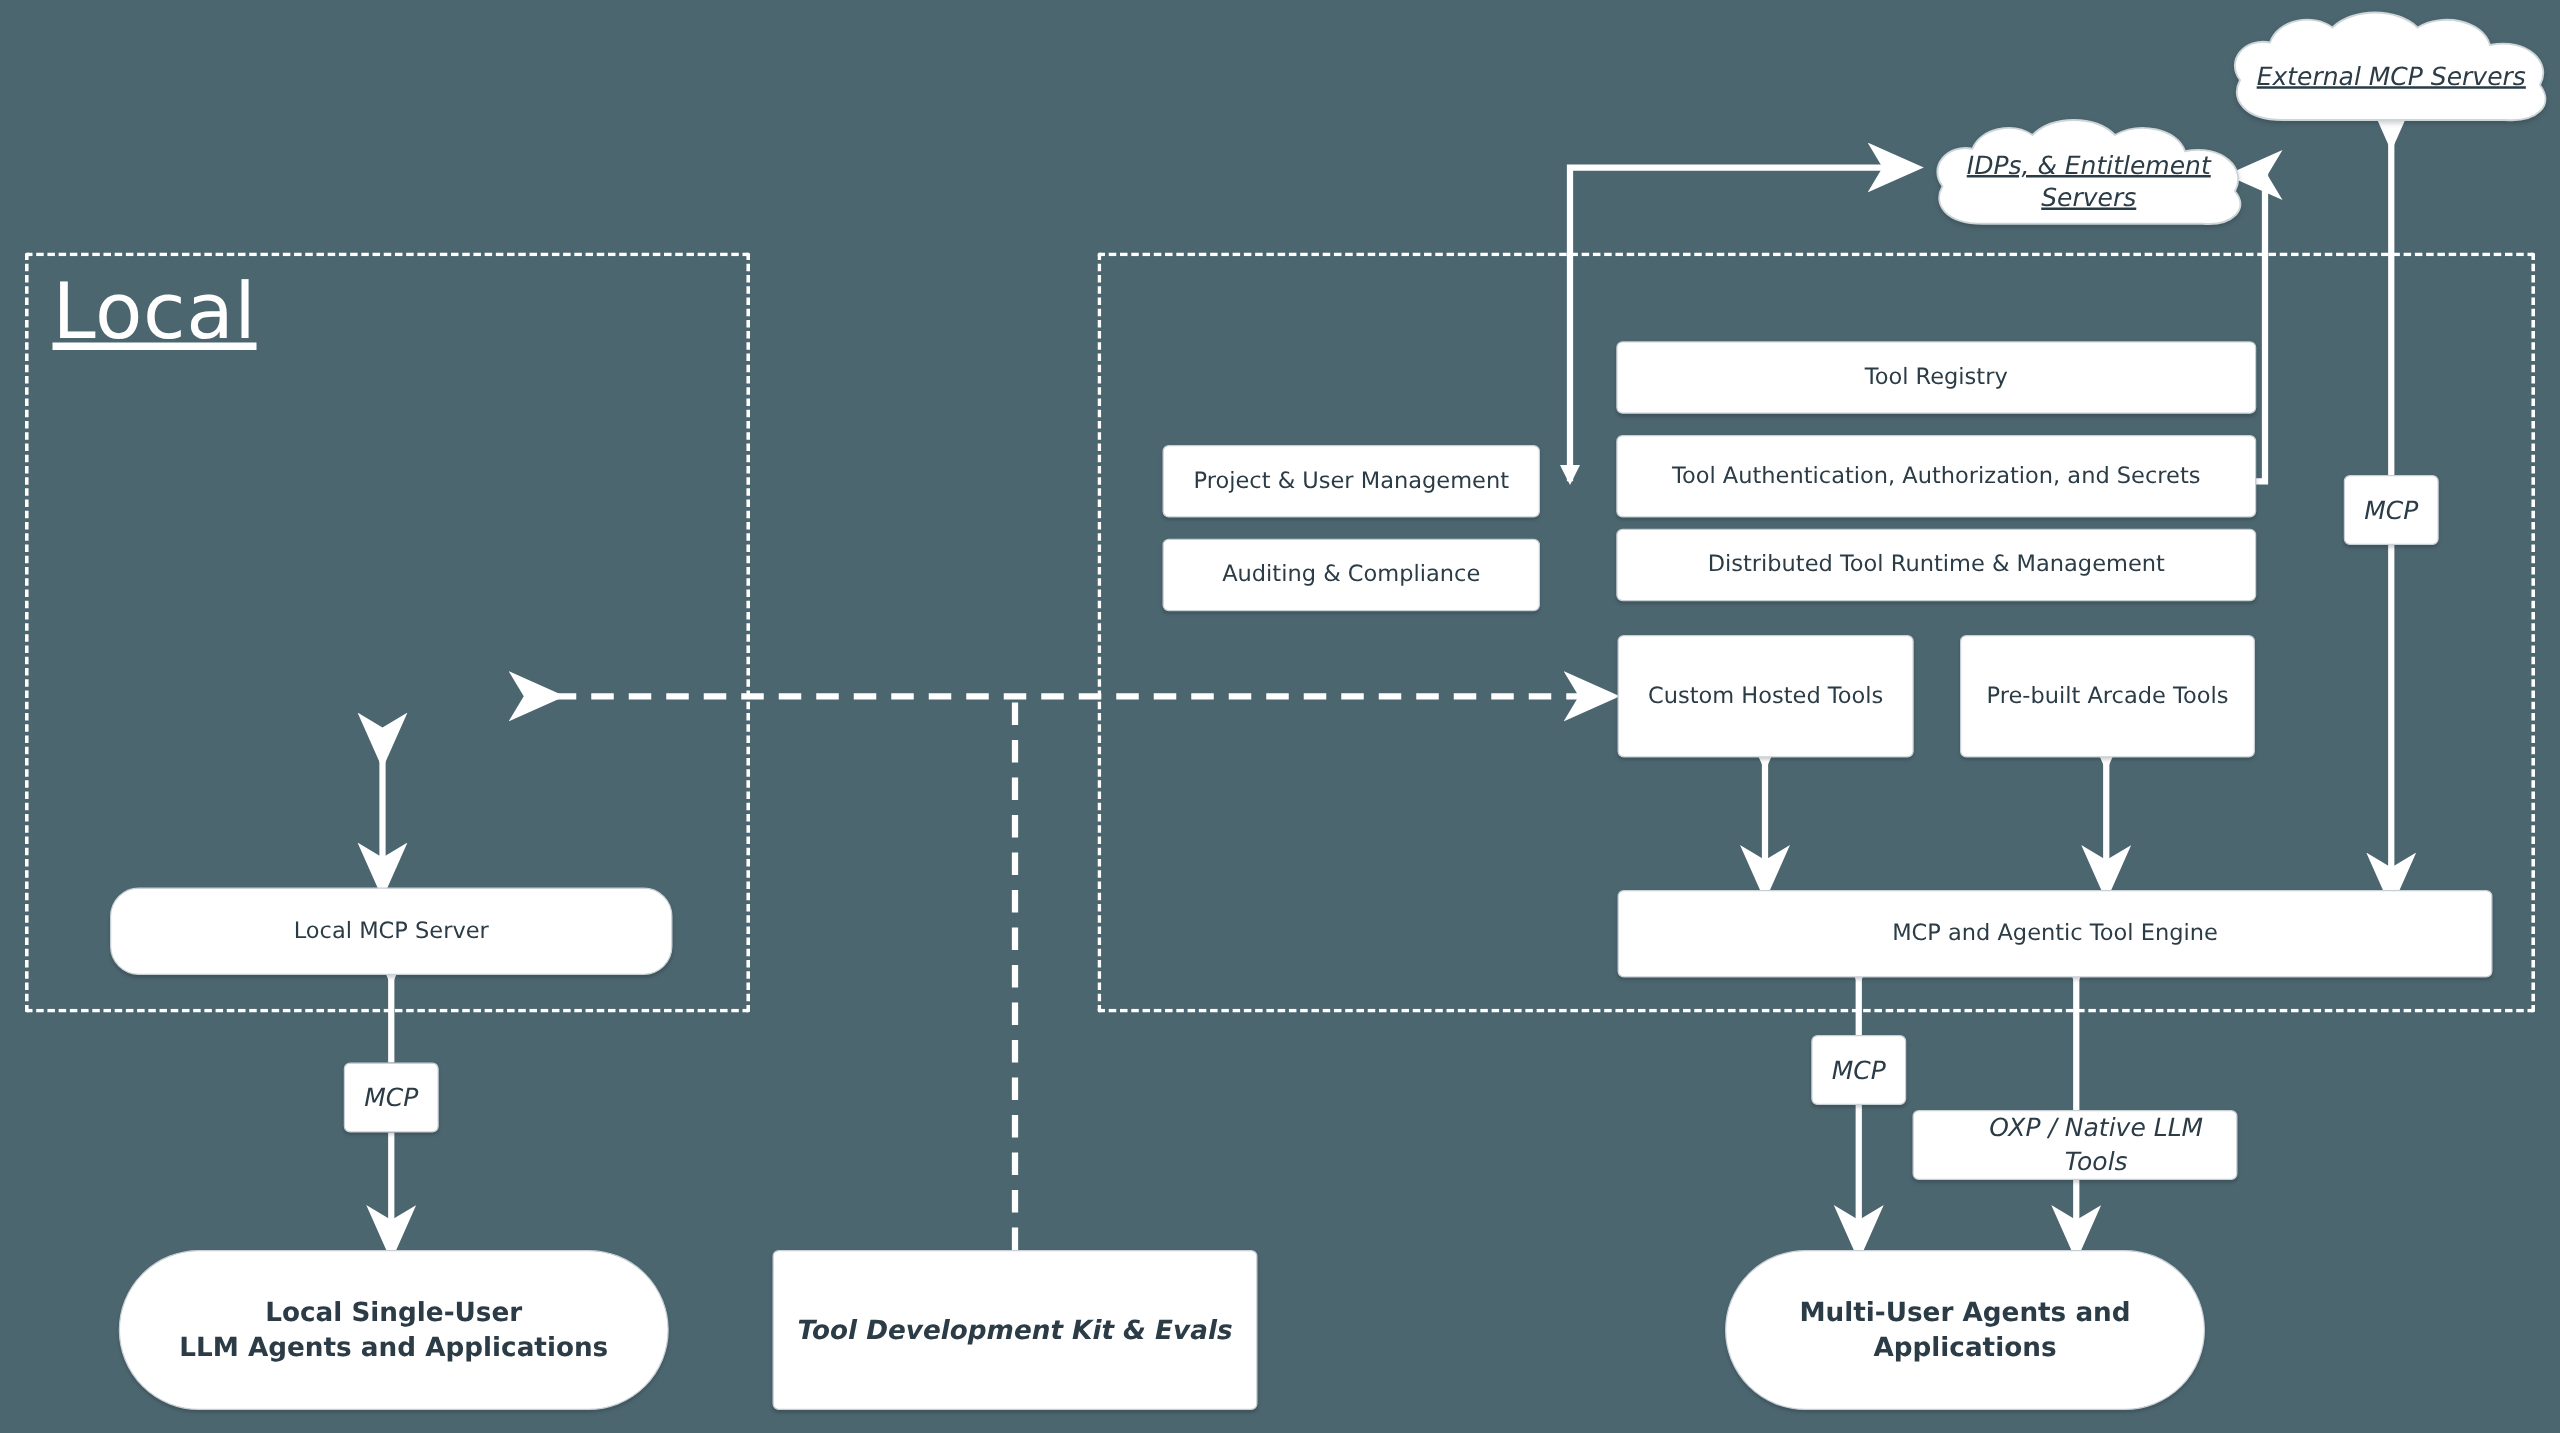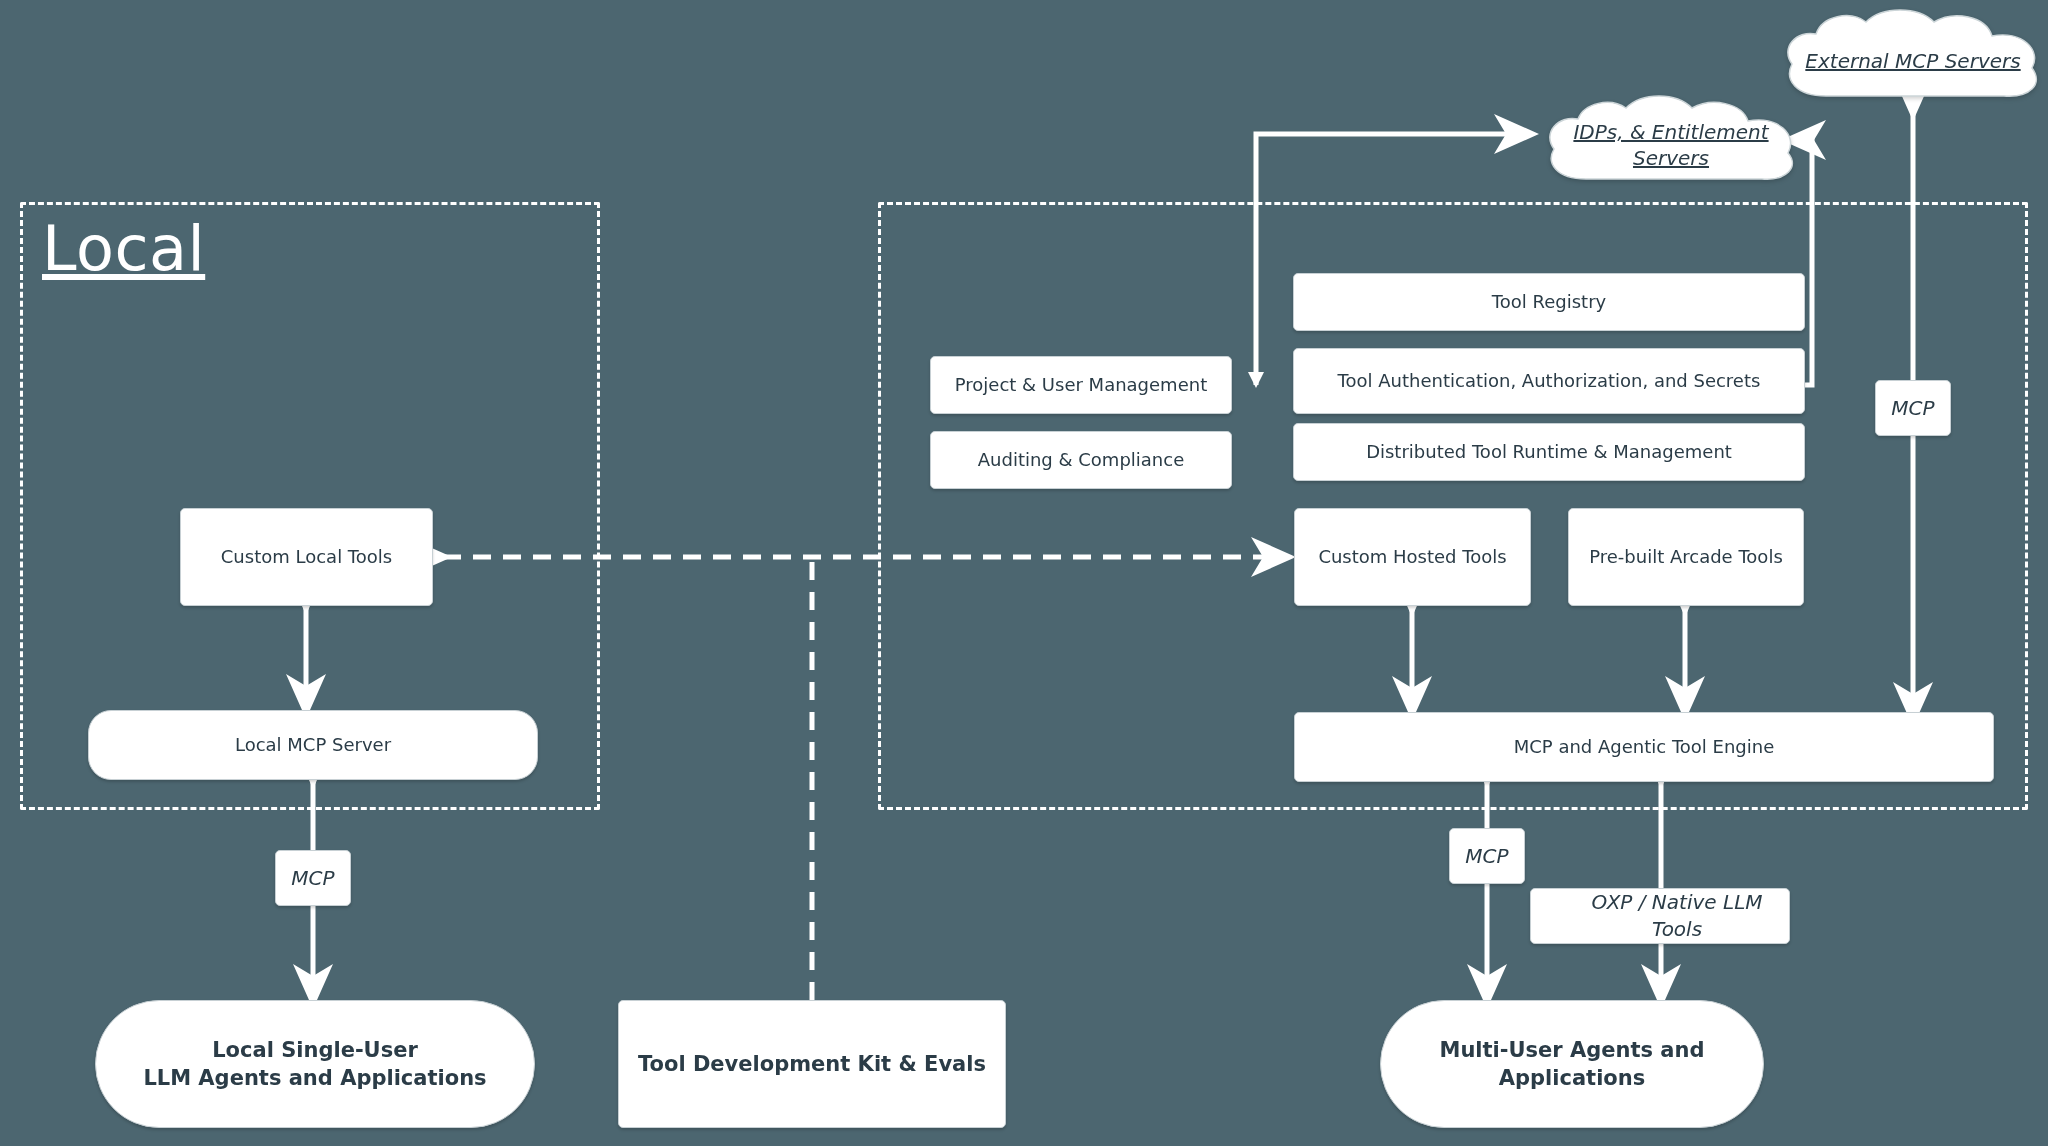--- a/index.html
+++ b/index.html
@@ -137,32 +137,31 @@
 
   <div class="cloud" style="left:1540px;top:95px;width:262px;height:100px;">
     <svg class="cbody" viewBox="0 0 262 100" preserveAspectRatio="none">
       <path d="M46,84 C16,84 6,68 14,54 C2,38 18,20 38,24 C44,8 70,2 86,13
                C102,-3 136,-3 152,13 C172,2 202,8 208,26 C238,20 258,40 248,58
                C260,72 246,86 222,84 Z" fill="#ffffff" stroke="#ccd5d8" stroke-width="1.5"></path>
     </svg>
     <span>IDPs, &amp; Entitlement Servers</span>
   </div>
 
-  <div class="node" style="left:180px;top:508px;width:253px;height:98px;">Custom Local Tools</div>
 
   <div class="node" style="left:88px;top:710px;width:450px;height:70px;border-radius:23px;">Local MCP Server</div>
 
   <div class="node italic" style="left:275px;top:850px;width:76px;height:56px;">MCP</div>
 
   <div class="node bold pill" style="left:95px;top:1000px;width:440px;height:128px;flex-direction:column;">
     <div>Local Single-User</div>
     <div>LLM Agents and Applications</div>
   </div>
 
-  <div class="node bold" style="left:618px;top:1000px;width:388px;height:128px;">Tool Development Kit &amp; Evals</div>
+  <div class="node bold" style="left:618px;top:1000px;width:388px;height:128px;font-style:italic;">Tool Development Kit &amp; Evals</div>
 
   <div class="node" style="left:930px;top:356px;width:302px;height:58px;">Project &amp; User Management</div>
 
   <div class="node" style="left:930px;top:431px;width:302px;height:58px;">Auditing &amp; Compliance</div>
 
   <div class="node" style="left:1293px;top:273px;width:512px;height:58px;">Tool Registry</div>
 
   <div class="node" style="left:1293px;top:348px;width:512px;height:66px;">Tool Authentication, Authorization, and Secrets</div>
 
   <div class="node" style="left:1293px;top:423px;width:512px;height:58px;">Distributed Tool Runtime &amp; Management</div>

